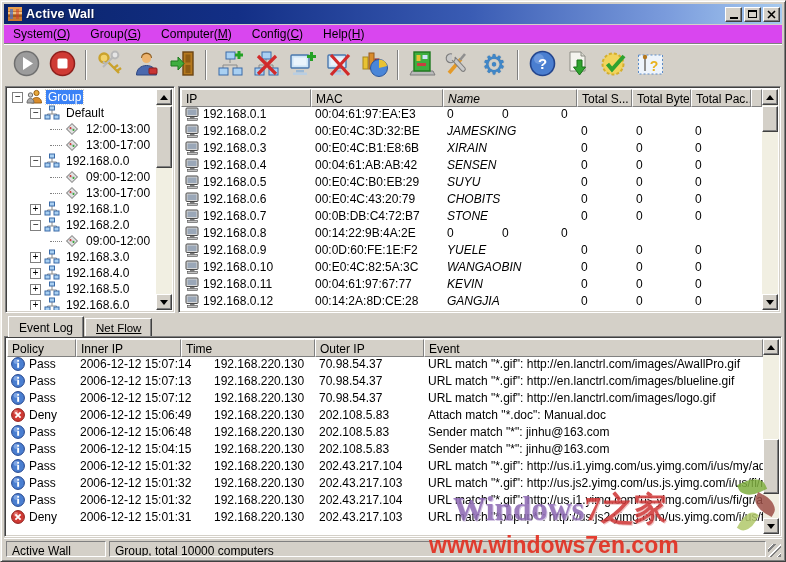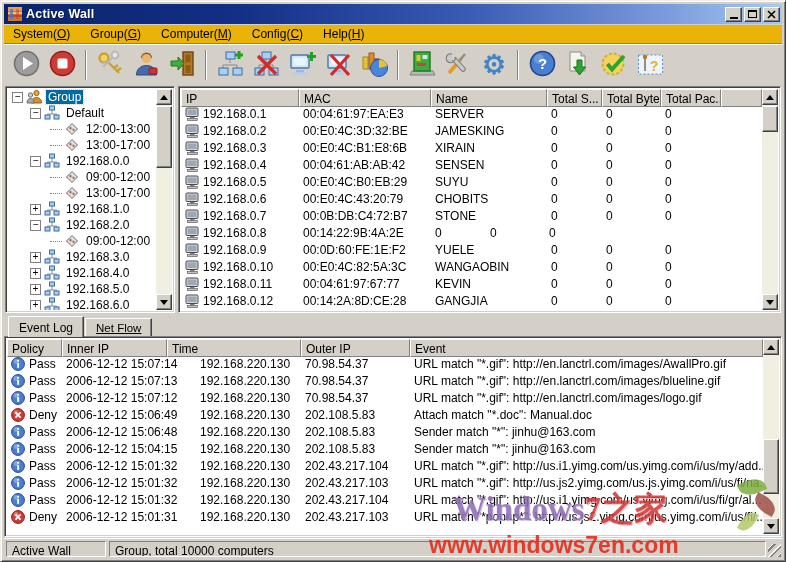--- a/index.html
+++ b/index.html
@@ -33,21 +33,21 @@
     border-top:1px solid #fff; border-left:1px solid #fff;
     border-right:1px solid #404040; border-bottom:1px solid #404040;
     box-shadow: inset -1px -1px 0 #808080;
     display:flex; align-items:center; justify-content:center; cursor:default;
   }
   .glyph-min { width:8px; height:2px; background:#000; margin-top:7px; }
   .glyph-max { width:9px; height:8px; border:1px solid #000; border-top:2px solid #000; }
   
   .menubar {
     position:absolute; top:24px; left:3px; right:3px; height:18px;
-    display:flex; align-items:center; padding-left:2px; background:#eab308;
+    display:flex; align-items:center; padding-left:2px; background:#d946ef;
   }
   .menu-item { padding:2px 7px; margin-right:6px; cursor:default; }
   
   .toolbar {
     position:absolute; top:43px; left:3px; right:3px; height:40px;
     border-top:1px solid #fff; box-shadow:0 -1px 0 #808080;
     display:flex; align-items:center; padding-left:4px; background:#d4d0c8;
   }
   .tb-btn { width:36px; height:34px; display:flex; align-items:center; justify-content:center; cursor:default; }
   .tb-btn svg { width:29px; height:29px; }
@@ -69,21 +69,21 @@
   .tree-indent0 { width:4px; } .tree-indent1 { width:22px; } .tree-indent2 { width:42px; }
   .expander {
     width:11px; height:11px; flex:0 0 auto; background:#fff; border:1px solid #808080;
     font-family:"Liberation Mono", monospace; font-size:10px; line-height:9px;
     text-align:center; color:#000; margin-right:3px;
   }
   .dotline { width:12px; height:1px; border-top:1px dotted #808080; margin-right:2px; flex:0 0 auto; }
   .tree-icon { width:16px; height:16px; margin-right:4px; flex:0 0 auto; }
   .tree-icon svg { width:16px; height:16px; }
   .tree-label { padding:0 2px; }
-  .tree-label.selected { background:#0369a1; color:#fff; outline:1px dotted #d8d4c8; }
+  .tree-label.selected { background:#3b82f6; color:#fff; outline:1px dotted #d8d4c8; }
   
   .vscroll { position:absolute; top:2px; right:2px; bottom:2px; width:16px; background:#f1efe2; }
   .sb-btn {
     position:absolute; left:0; width:16px; height:16px; background:#d4d0c8;
     border-top:1px solid #fff; border-left:1px solid #fff;
     border-right:1px solid #404040; border-bottom:1px solid #404040;
     box-shadow: inset -1px -1px 0 #808080;
     display:flex; align-items:center; justify-content:center;
   }
   .sb-up { top:0; } .sb-down { bottom:0; }
@@ -103,34 +103,34 @@
     height:18px; padding:2px 4px; background:#d4d0c8; white-space:nowrap; overflow:hidden;
     border-top:1px solid #fff; border-left:1px solid #fff;
     border-right:1px solid #808080; border-bottom:1px solid #808080;
     flex:0 0 auto;
   }
   .hfill { flex:1 1 auto; }
   .grid-row { display:flex; height:17px; align-items:flex-start; white-space:nowrap; }
   .cell { padding:0 4px; overflow:hidden; white-space:nowrap; flex:0 0 auto; display:flex; align-items:center; gap:3px; }
   .row-icon { width:15px; height:14px; flex:0 0 auto; }
   .row-icon svg { width:15px; height:14px; display:block; }
-  .cw0 { width:118px; } .cw1 { width:132px; } .cw2 { width:116px; }
+  .cw0 { width:130px; } .cw1 { width:132px; } .cw2 { width:134px;font-style:italic; }
   .cw3 { width:55px; }  .cw4 { width:59px; }  .cw5 { width:60px; }
   
   .tabs { position:absolute; top:314px; left:7px; height:21px; display:flex; align-items:flex-end; z-index:2; }
   .tab {
     background:#d4d0c8; padding:3px 10px 3px 10px; margin-right:1px; cursor:default;
     border-top:1px solid #fff; border-left:1px solid #fff; border-right:1px solid #404040;
     box-shadow: inset -1px 0 0 #808080;
   }
   .tab.active { height:21px; position:relative; z-index:3; margin-bottom:-1px; padding-top:4px;margin-top:42px; }
   .tab.inactive { height:18px; font-size:11.5px;text-decoration:underline; }
   
   .event-panel { position:absolute; top:335px; left:3px; right:3px; height:201px; overflow:hidden; }
-  .ew0 { width:55px; } .ew1 { width:134px; } .ew2 { width:105px; } .ew3 { width:109px; } .ew4 { flex:1 1 auto; }
+  .ew0 { width:69px; } .ew1 { width:134px; } .ew2 { width:105px; } .ew3 { width:109px; } .ew4 { flex:1 1 auto; }
   
   .statusbar { position:absolute; left:3px; right:3px; bottom:3px; height:20px; background:#d4d0c8;
     border-top:1px solid #fff; }
   .status-cell {
     position:absolute; top:2px; bottom:1px; padding:2px 5px; overflow:hidden; white-space:nowrap;
     border-top:1px solid #808080; border-left:1px solid #808080;
     border-right:1px solid #fff; border-bottom:1px solid #fff;
   }
   .status-left { left:2px; width:100px; }
   .status-right { left:105px; right:16px; }
@@ -515,21 +515,20 @@
                   <svg viewBox="0 0 15 14">
                     <rect x="1" y="1" width="12" height="8.5" rx="1" fill="#d7d7d7" stroke="#4a4a4a"></rect>
                     <rect x="2.5" y="2.5" width="9" height="5.5" fill="#9aa7b8"></rect>
                     <rect x="5" y="10" width="4.5" height="1.4" fill="#7c7c7c"></rect>
                     <rect x="2.5" y="11.5" width="10" height="2" fill="#c2c2c2" stroke="#4a4a4a" stroke-width=".6"></rect>
                   </svg>
                 </span>
                 <span>192.168.0.1</span>
               </span>
               <span class="cell cw1">00:04:61:97:EA:E3</span>
-              <span class="cell cw2">SERVER</span>
               <span class="cell cw3">0</span>
               <span class="cell cw4">0</span>
               <span class="cell cw5">0</span>
             </div>
             <div class="grid-row">
               <span class="cell cw0">
                 <span class="row-icon">
                   <svg viewBox="0 0 15 14">
                     <rect x="1" y="1" width="12" height="8.5" rx="1" fill="#d7d7d7" stroke="#4a4a4a"></rect>
                     <rect x="2.5" y="2.5" width="9" height="5.5" fill="#9aa7b8"></rect>

